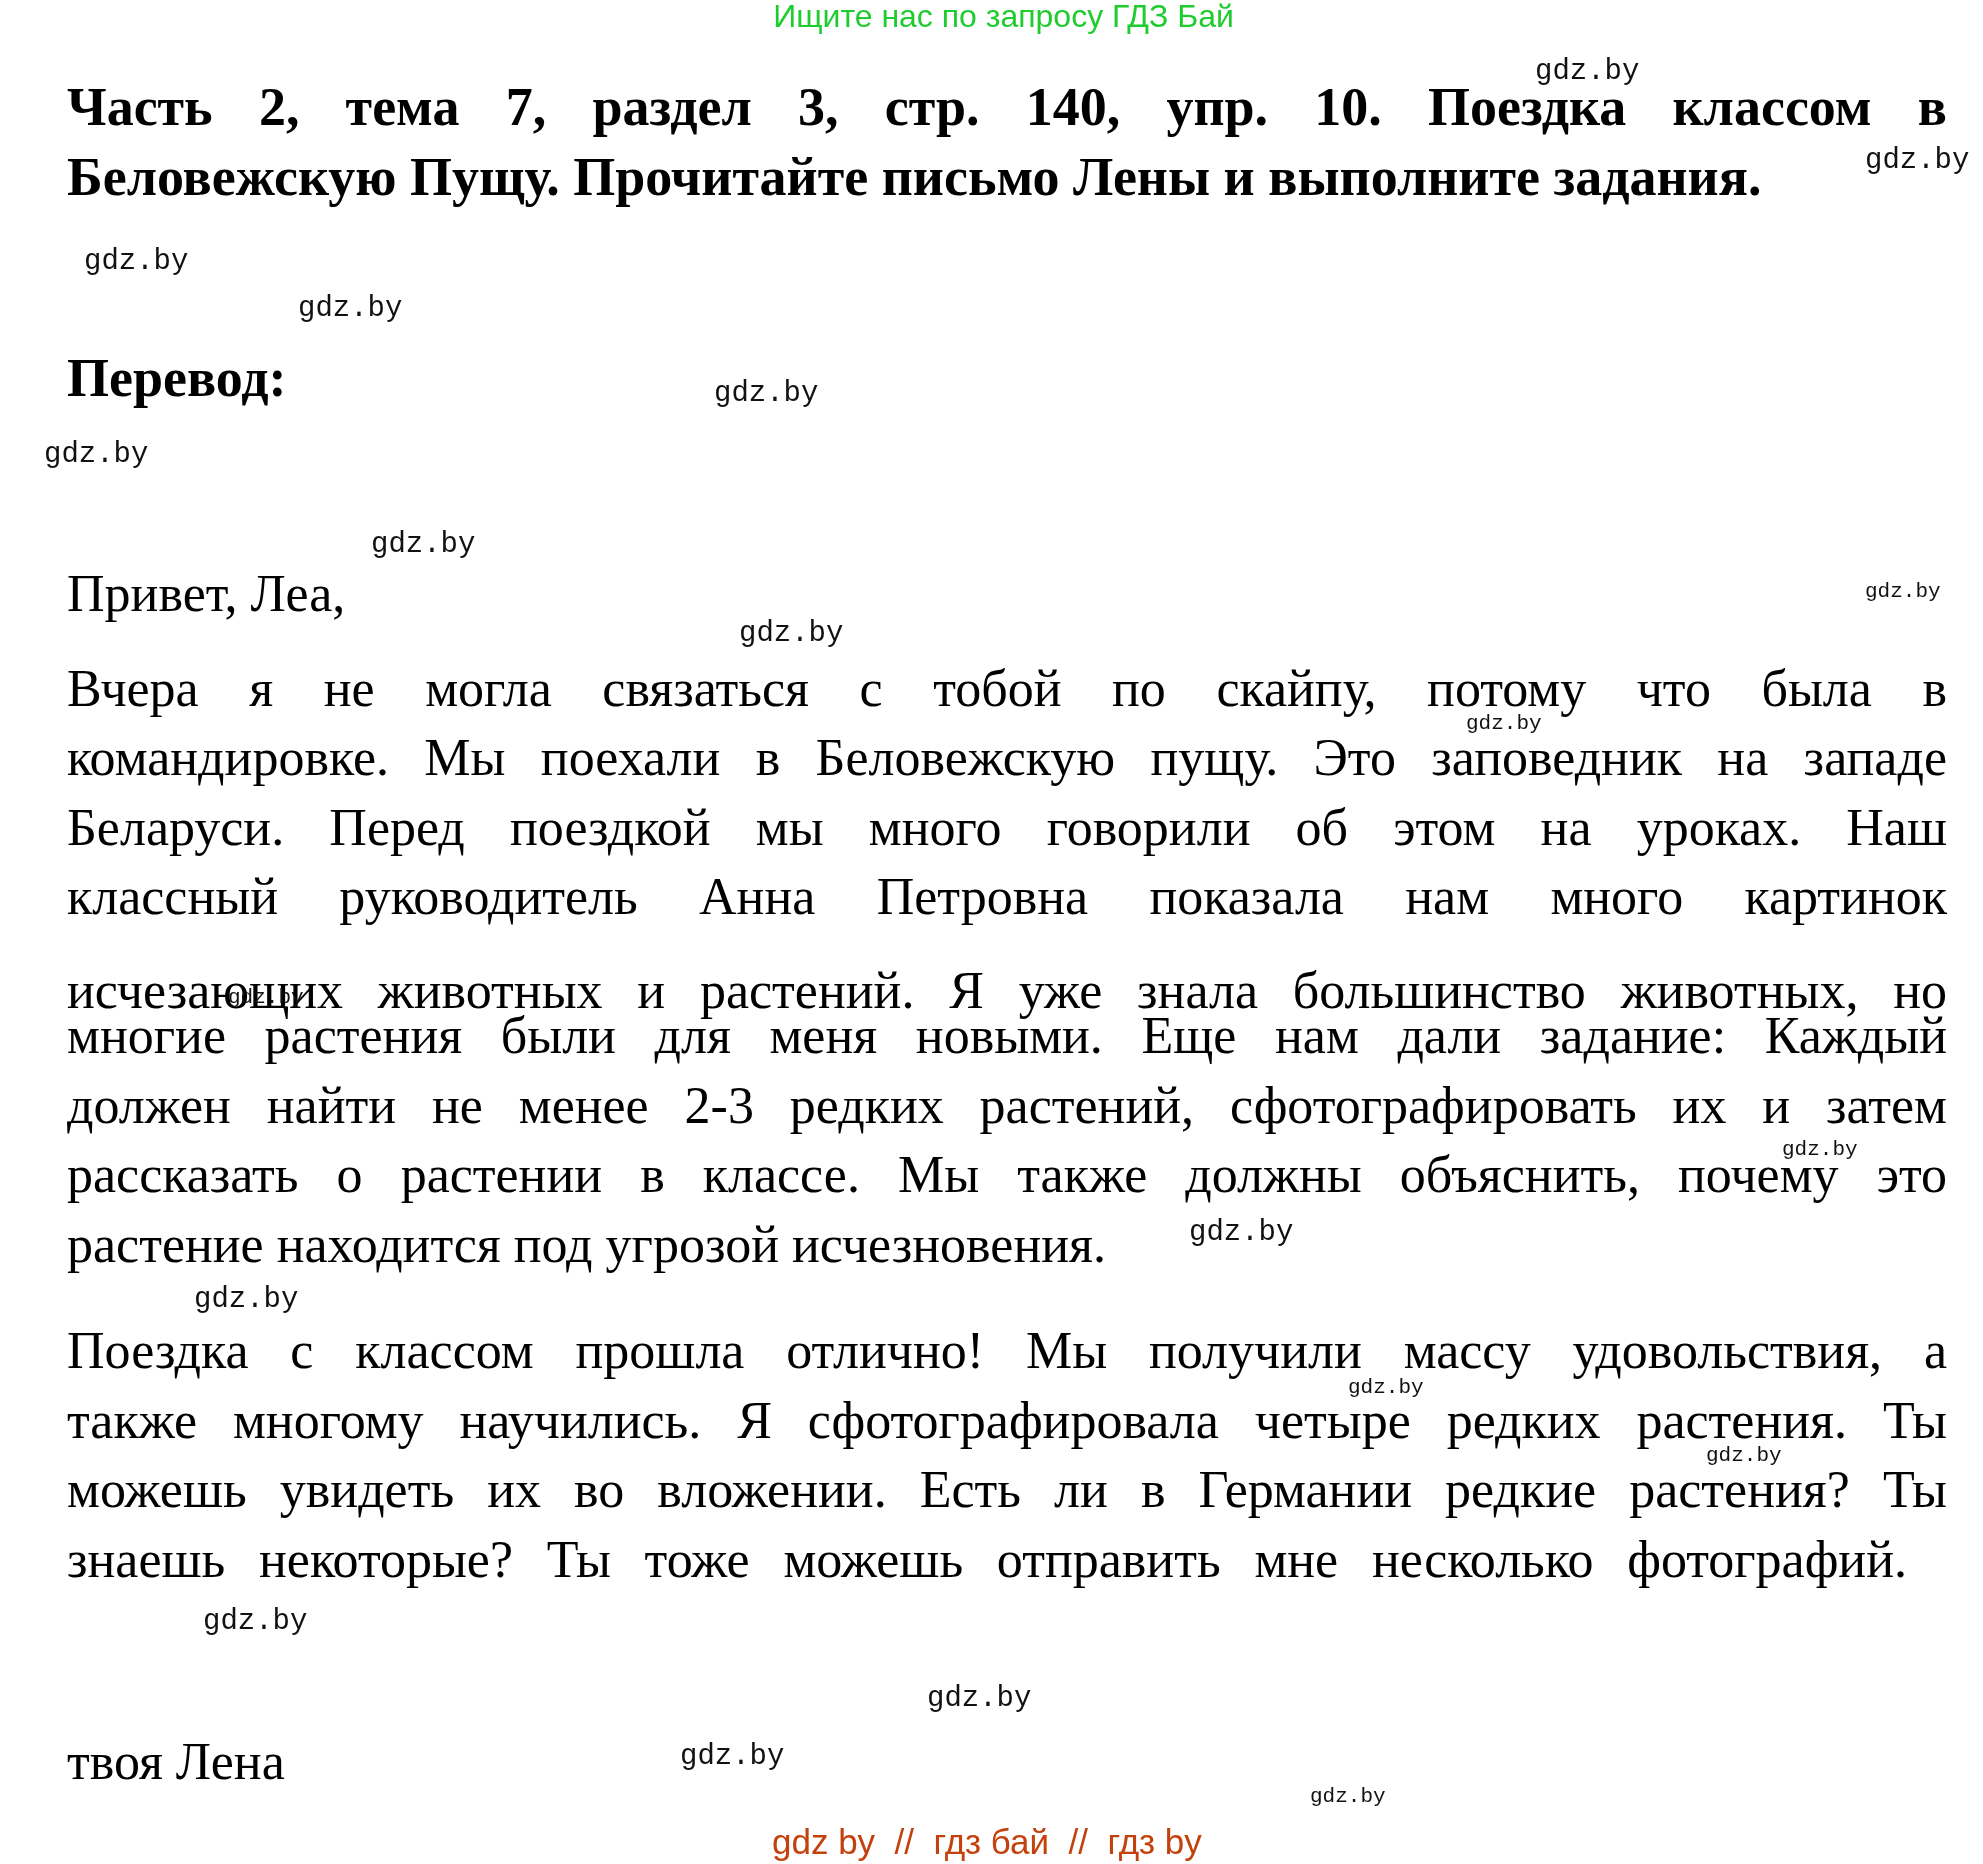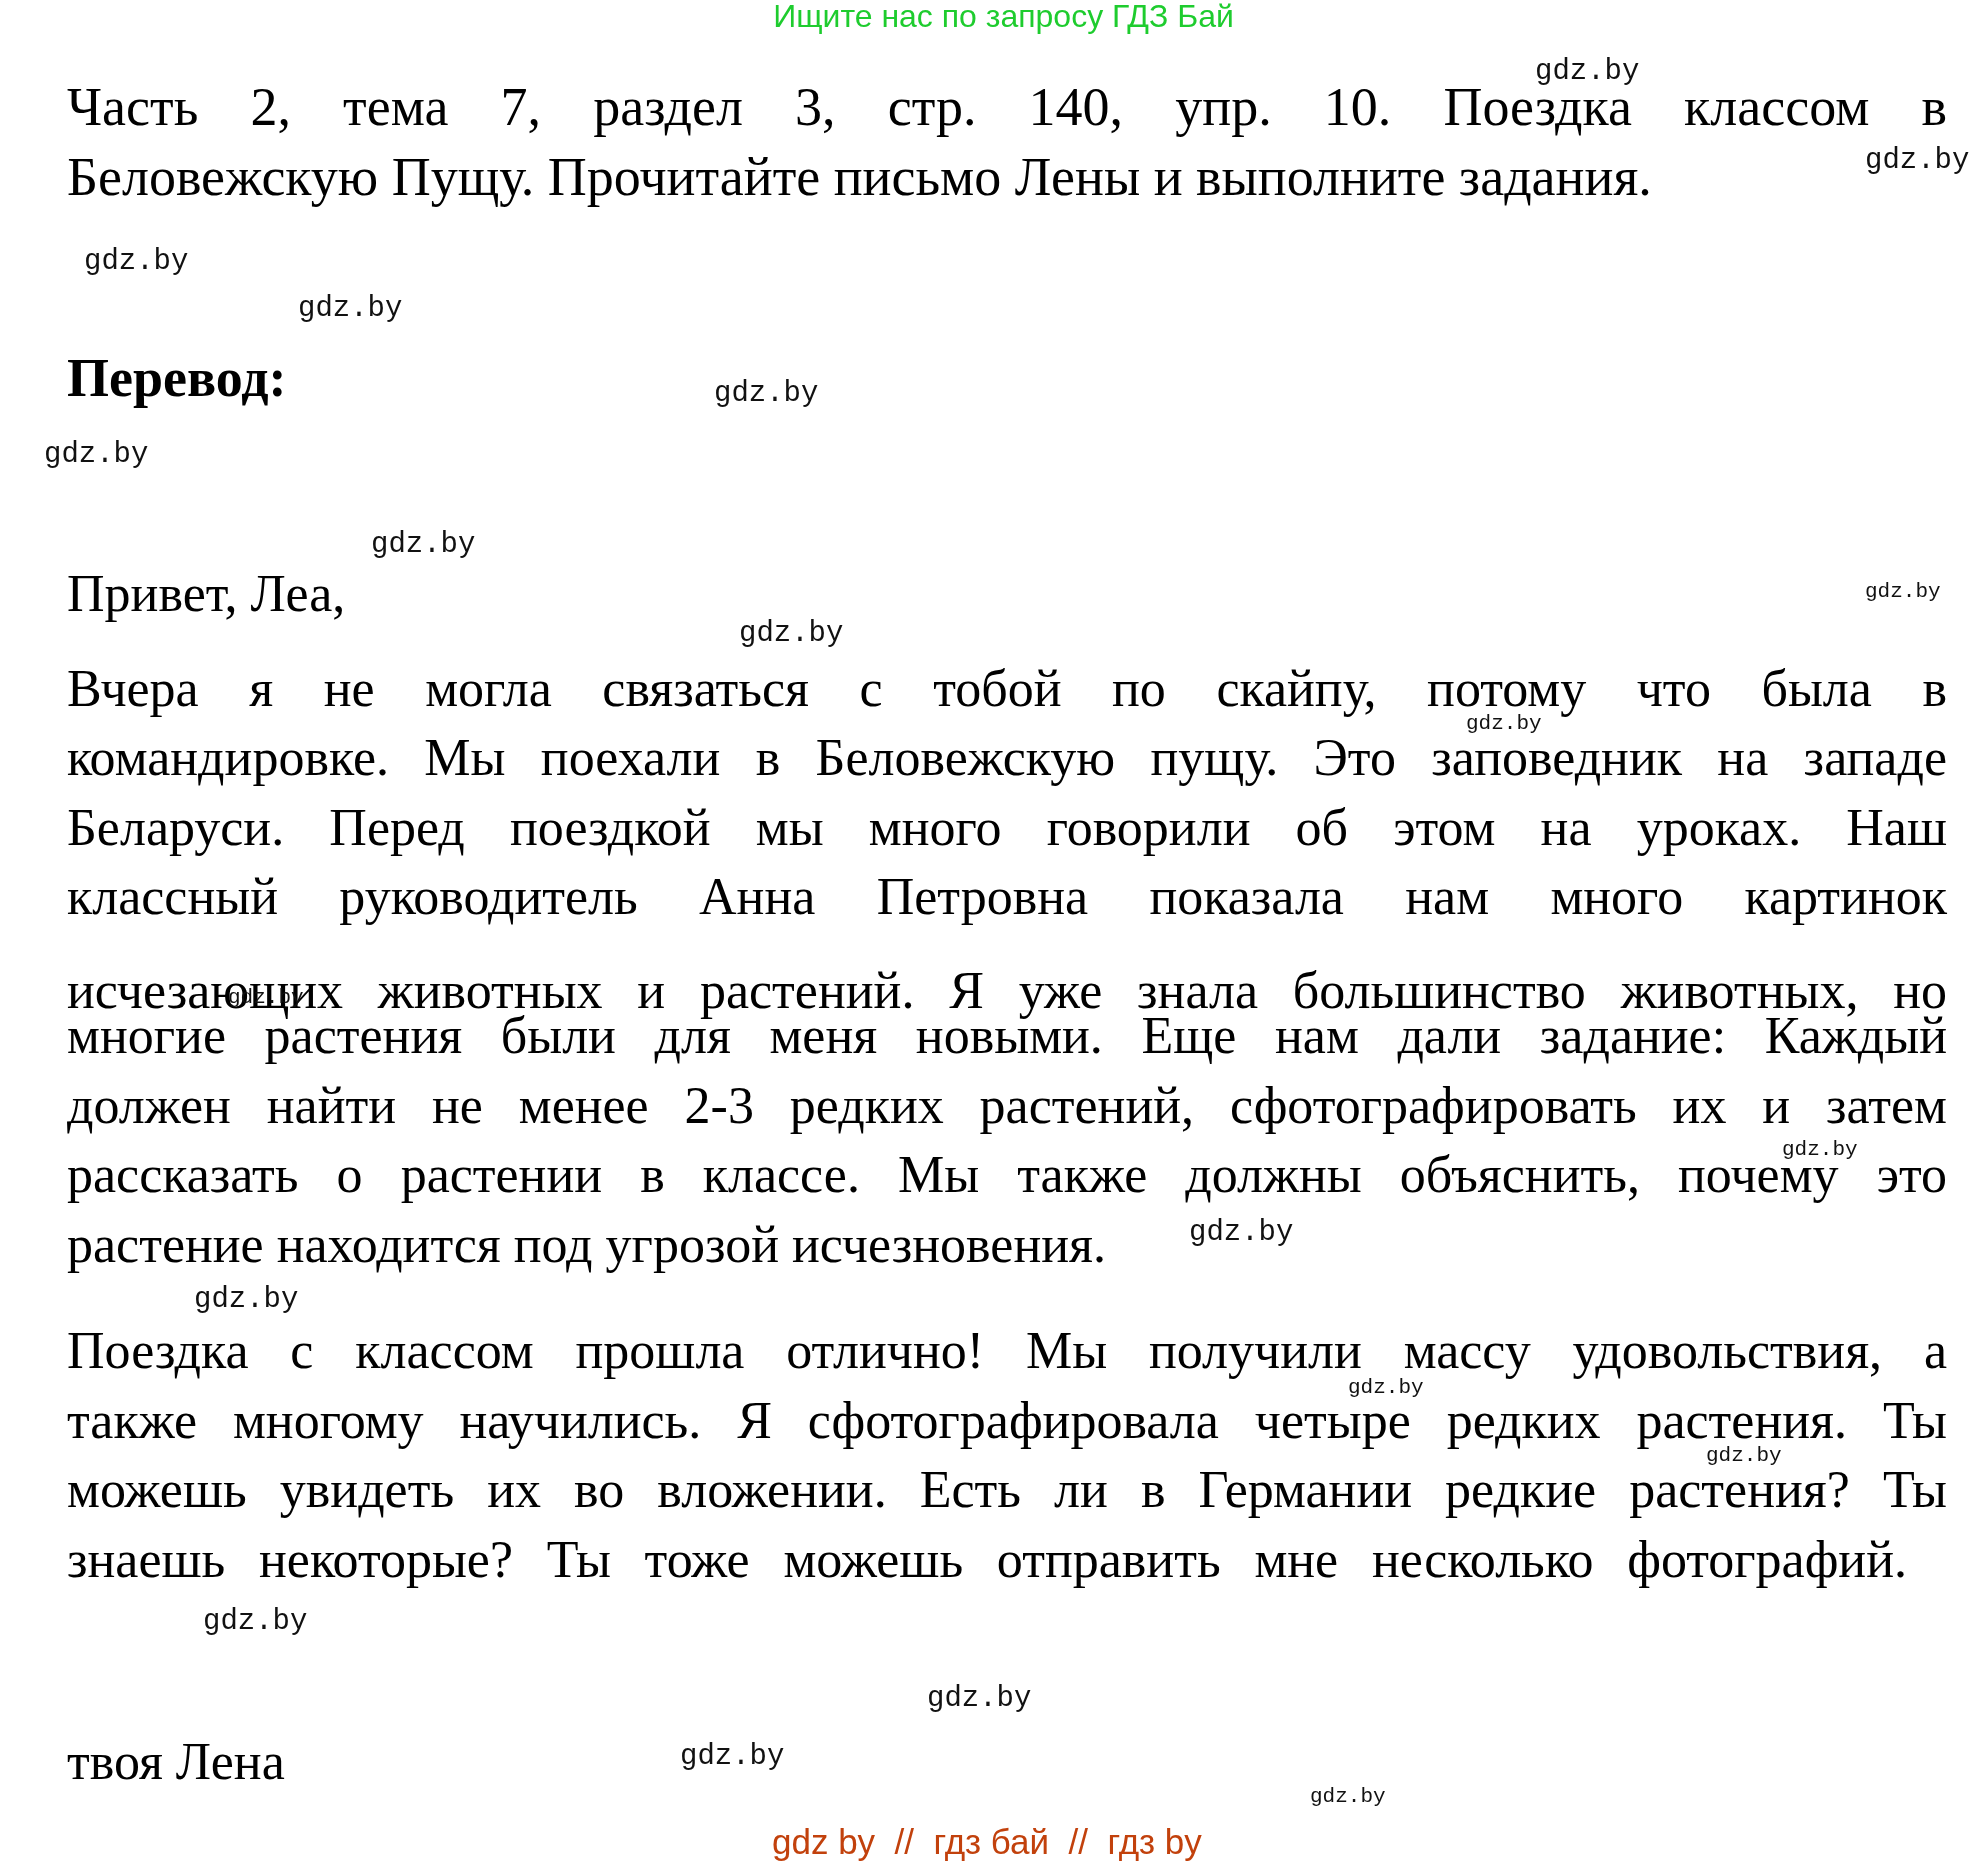--- a/index.html
+++ b/index.html
@@ -8,21 +8,21 @@
   .promo {
     position: absolute; left: 0; top: -1px; width: 1983px; text-align: center;
     font-family: "Liberation Sans", sans-serif; font-size: 32px; line-height: 35px;
     color: #1ecc2e; padding-left: 12px;
   }
   .promo span { position: relative; left: 0; }
   .line {
     position: absolute; left: 67px; width: 1880px; white-space: nowrap;
     font-family: "Liberation Serif", serif; color: #000; overflow: visible;
   }
-  .title { font-size: 54px; line-height: 70px; font-weight: normal; }
+  .title { font-size: 54px; line-height: 70px; font-weight: bold; }
   .body  { font-size: 52px; line-height: 70px; }
   .just { text-align: justify; text-align-last: justify; white-space: normal; }
   .heading { font-size: 54px; line-height: 70px; font-weight: bold; }
   .wm {
     position: absolute; font-family: Liberation Mono, monospace; color: #111;
     white-space: nowrap;
     text-align: right;
   }
   .wm.lg { font-size: 29px; line-height: 29px; }
   .wm.sm { font-size: 21px; line-height: 21px; }

